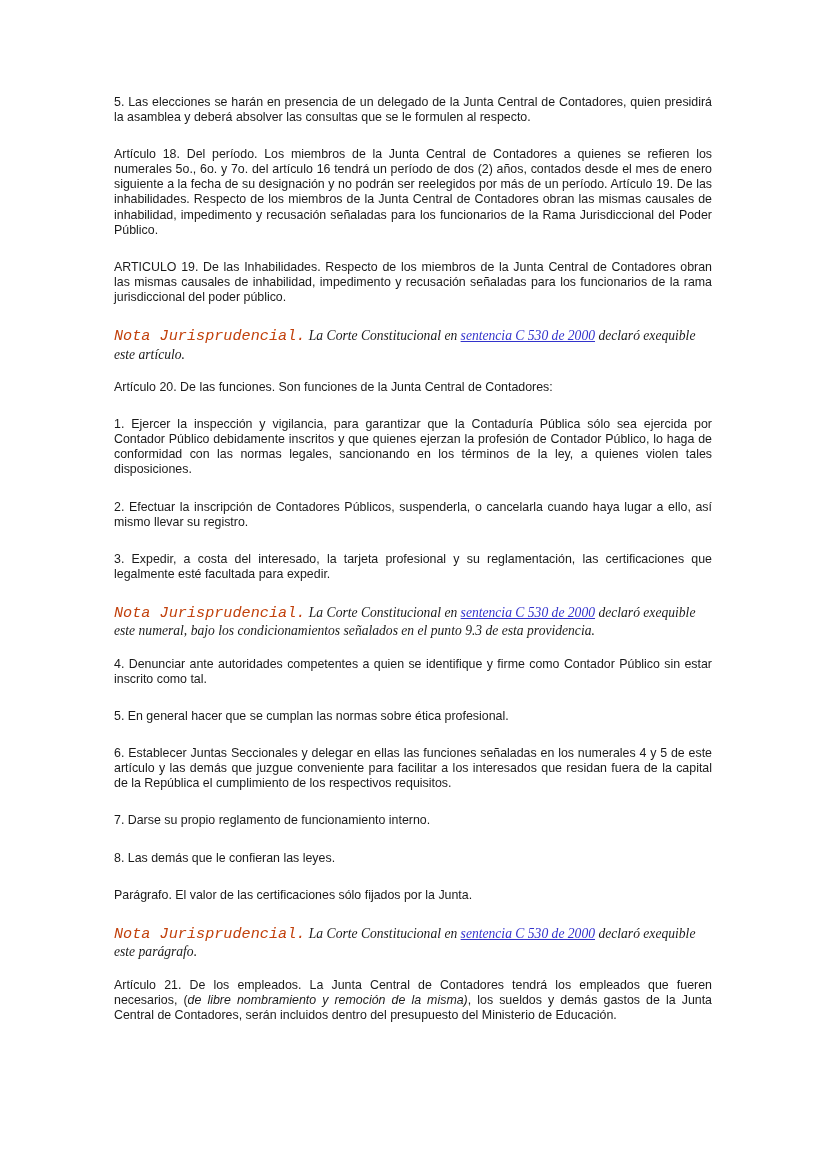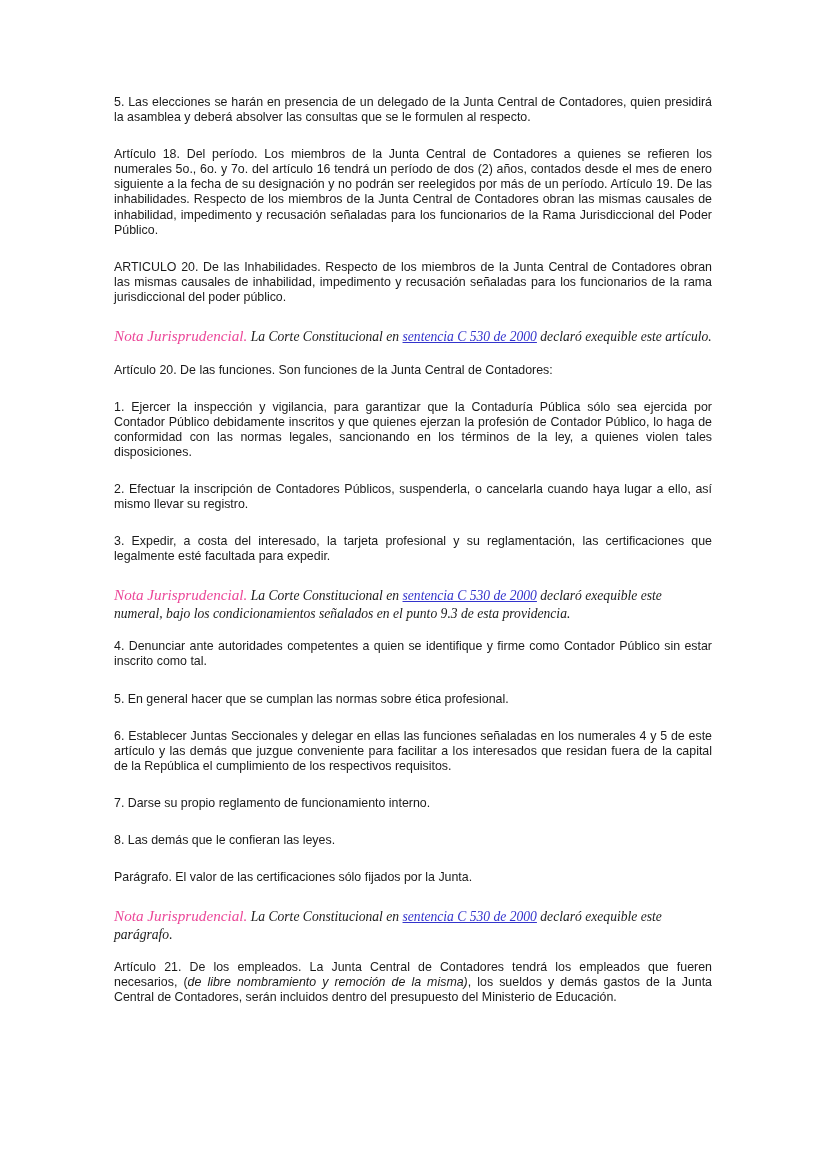--- a/index.html
+++ b/index.html
@@ -53,22 +53,22 @@
     color: #1a1a1a;
     text-align: left;
   }
   p.nota + p.para {
     margin-top: 17px;
   }
   p.para + p.nota {
     margin-top: 22px;
   }
   .nota-head {
-    color: #ec4899;
-    font-family: Liberation Serif, serif;
+    color: #c2410c;
+    font-family: Liberation Mono, monospace;
     font-style: italic;
     font-weight: normal;
     font-size: 15.2px;
     margin-top: 24px;
   }
   .nota-link {
     color: #3333cc;
     text-decoration: underline;
     font-style: italic;
     text-align: center;
@@ -80,21 +80,21 @@
 </head>
 <body>
 
 <div class="page">
   <div class="content">
 
     <p class="para">5. Las elecciones se harán en presencia de un delegado de la Junta Central de Contadores, quien presidirá la asamblea y deberá absolver las consultas que se le formulen al respecto.</p>
 
     <p class="para">Artículo 18. Del período. Los miembros de la Junta Central de Contadores a quienes se refieren los numerales 5o., 6o. y 7o. del artículo 16 tendrá un período de dos (2) años, contados desde el mes de enero siguiente a la fecha de su designación y no podrán ser reelegidos por más de un período. Artículo 19. De las inhabilidades. Respecto de los miembros de la Junta Central de Contadores obran las mismas causales de inhabilidad, impedimento y recusación señaladas para los funcionarios de la Rama Jurisdiccional del Poder Público.</p>
 
-    <p class="para">ARTICULO 20. De las Inhabilidades. Respecto de los miembros de la Junta Central de Contadores obran las mismas causales de inhabilidad, impedimento y recusación señaladas para los funcionarios de la rama jurisdiccional del poder público.</p>
+    <p class="para">ARTICULO 19. De las Inhabilidades. Respecto de los miembros de la Junta Central de Contadores obran las mismas causales de inhabilidad, impedimento y recusación señaladas para los funcionarios de la rama jurisdiccional del poder público.</p>
 
     <p class="nota"><span class="nota-head">Nota Jurisprudencial.</span><span> La Corte Constitucional en </span><a class="nota-link" href="#">sentencia C 530 de 2000</a><span> declaró exequible este artículo.</span></p>
 
     <p class="para">Artículo 20. De las funciones. Son funciones de la Junta Central de Contadores:</p>
 
     <p class="para">1. Ejercer la inspección y vigilancia, para garantizar que la Contaduría Pública sólo sea ejercida por Contador Público debidamente inscritos y que quienes ejerzan la profesión de Contador Público, lo haga de conformidad con las normas legales, sancionando en los términos de la ley, a quienes violen tales disposiciones.</p>
 
     <p class="para">2. Efectuar la inscripción de Contadores Públicos, suspenderla, o cancelarla cuando haya lugar a ello, así mismo llevar su registro.</p>
 
     <p class="para">3. Expedir, a costa del interesado, la tarjeta profesional y su reglamentación, las certificaciones que legalmente esté facultada para expedir.</p>

